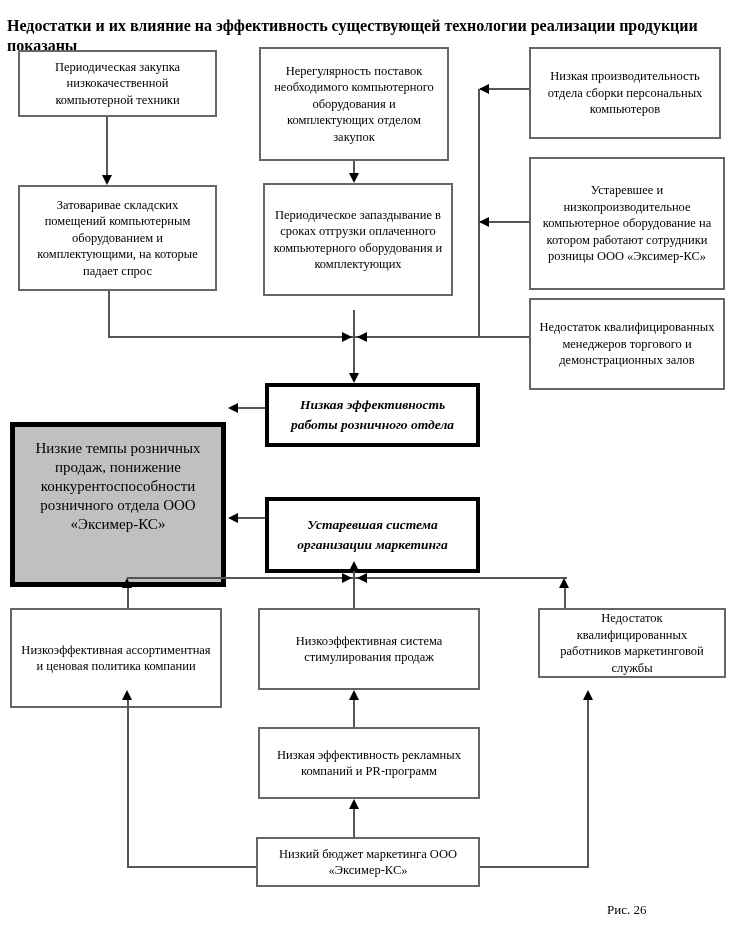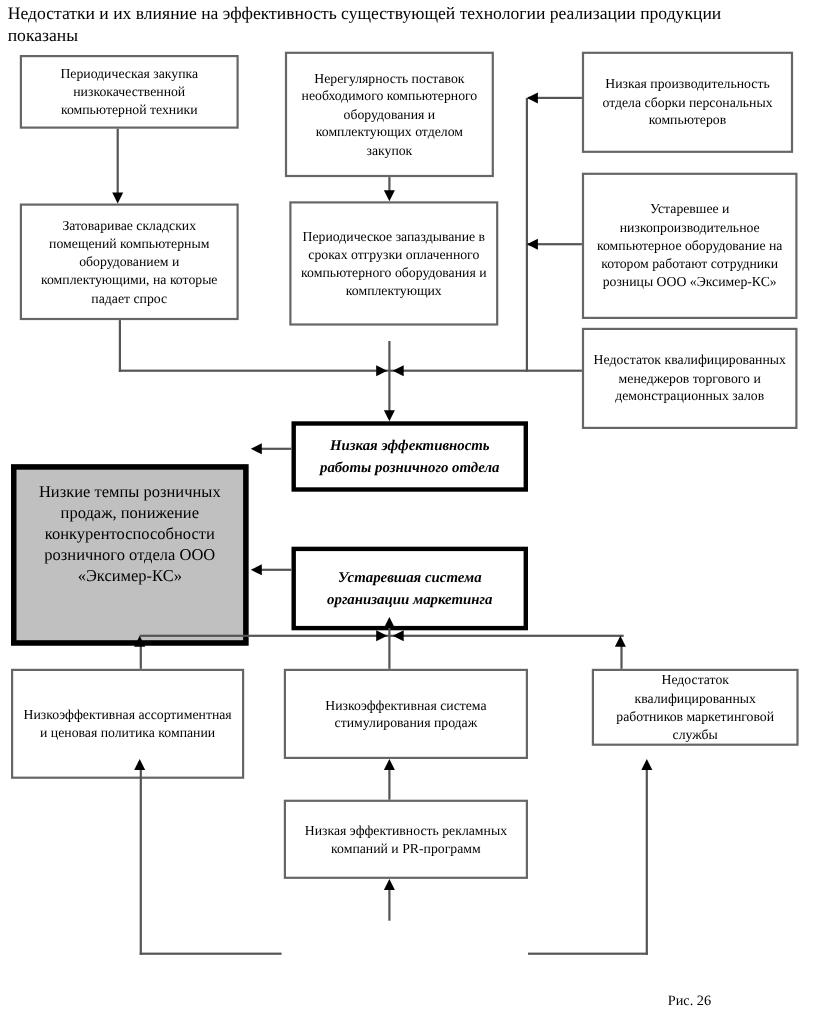--- a/index.html
+++ b/index.html
@@ -2,22 +2,22 @@
 <html><head>
 <meta charset="utf-8">
 <style>
   html,body{margin:0;padding:0;background:#fff;}
   .canvas{
     position:relative;width:751px;height:941px;background:#ffffff;
     font-family:"Liberation Serif","DejaVu Serif",serif;color:#000;
     overflow:hidden;
   }
   .title{
-    position:absolute;left:7px;top:3px;width:740px;
-    font-size:16px;font-weight:normal;line-height:1.22;
+    position:absolute;left:7px;top:16px;width:740px;
+    font-size:16px;font-weight:bold;line-height:1.22;
     white-space:pre-line;
   }
   .box{
     position:absolute;box-sizing:border-box;
     border:2px solid #666;background:#fff;
     display:flex;align-items:center;justify-content:center;
     text-align:center;font-size:12.5px;line-height:1.32;
     padding:2px 8px;
   }
   .box-strong{
@@ -56,20 +56,21 @@
 
   <div class="box box-strong" style="left:265px;top:383px;width:215px;height:64px">Низкая эффективность работы розничного отдела</div>
   <div class="box box-main" style="left:10px;top:386px;width:216px;height:165px">Низкие темпы розничных продаж, понижение конкурентоспособности розничного отдела ООО «Эксимер-КС»</div>
   <div class="box box-strong" style="left:265px;top:497px;width:215px;height:76px">Устаревшая система организации  маркетинга</div>
 
   <div class="box" style="left:10px;top:608px;width:212px;height:100px">Низкоэффективная ассортиментная и ценовая политика компании</div>
   <div class="box" style="left:258px;top:608px;width:222px;height:82px">Низкоэффективная система стимулирования продаж</div>
   <div class="box" style="left:538px;top:608px;width:188px;height:70px">Недостаток квалифицированных работников маркетинговой службы</div>
 
   <div class="box" style="left:258px;top:727px;width:222px;height:72px">Низкая эффективность рекламных компаний и PR-программ</div>
+  <div class="box" style="left:256px;top:837px;width:224px;height:50px">Низкий бюджет маркетинга ООО «Эксимер-КС»</div>
 
   <div class="ln" style="left:106px;top:117px;width:2px;height:60px"></div>
   <div class="ln" style="left:353px;top:161px;width:2px;height:14px"></div>
   <div class="ln" style="left:108px;top:291px;width:2px;height:47px"></div>
   <div class="ln" style="left:353px;top:310px;width:2px;height:28px"></div>
   <div class="ln" style="left:478px;top:89px;width:2px;height:249px"></div>
   <div class="ln" style="left:480px;top:88px;width:49px;height:2px"></div>
   <div class="ln" style="left:480px;top:221px;width:49px;height:2px"></div>
   <div class="ln" style="left:108px;top:336px;width:421px;height:2px"></div>
   <div class="ln" style="left:353px;top:338px;width:2px;height:38px"></div>

